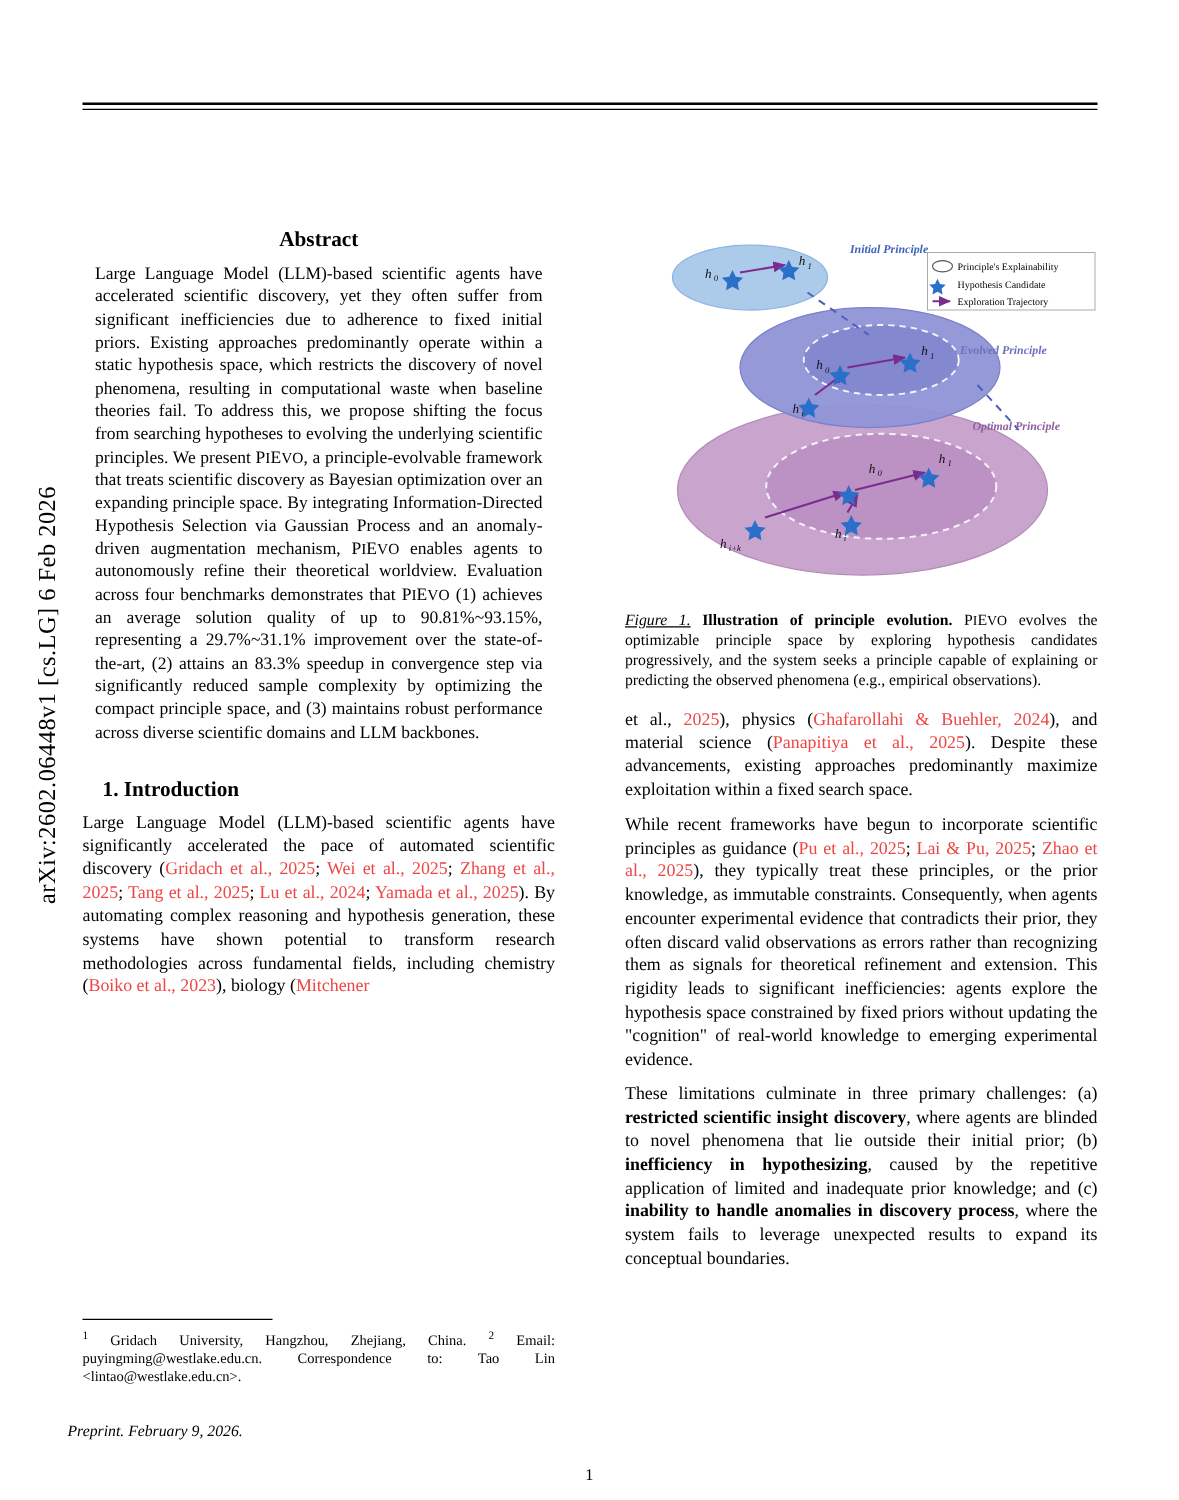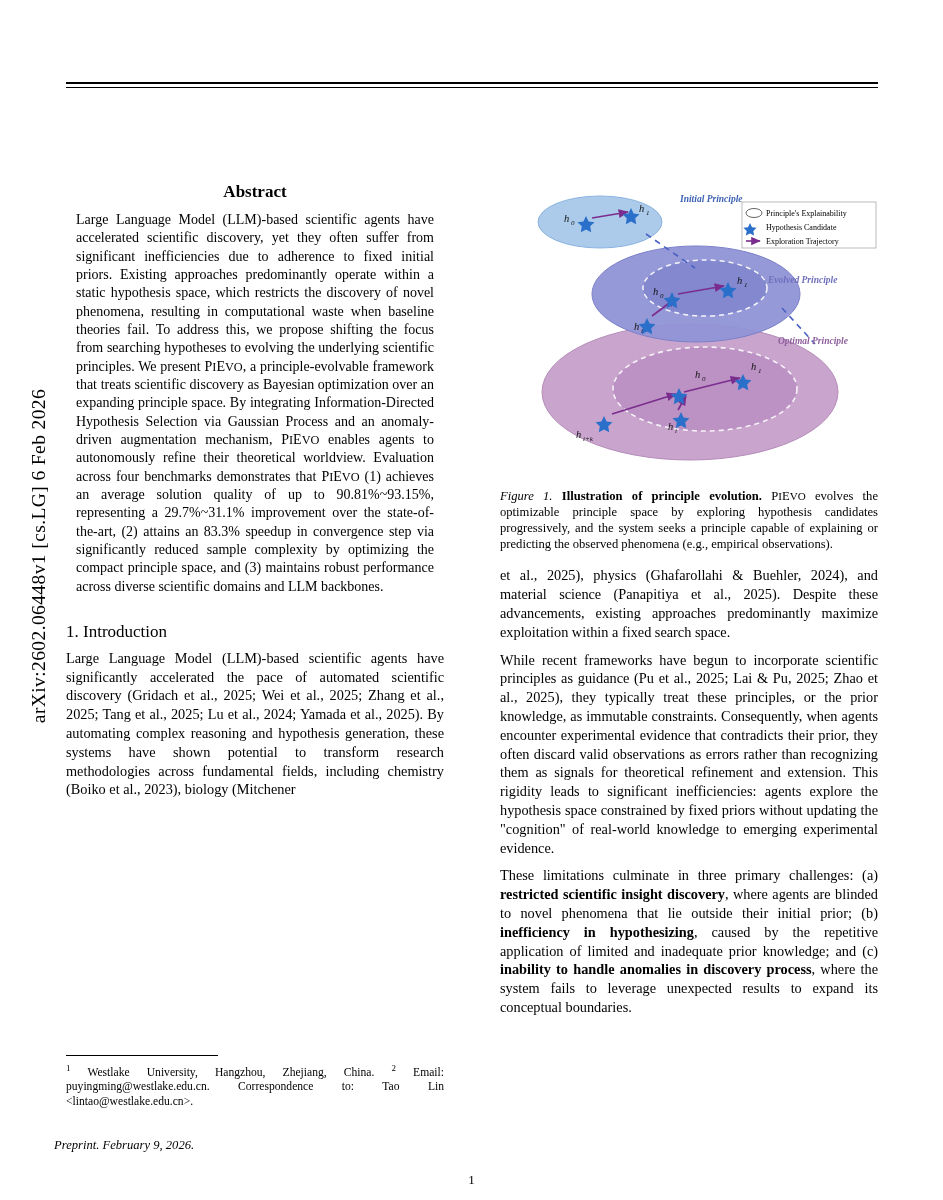--- a/index.html
+++ b/index.html
@@ -108,32 +108,32 @@
     hyphens: auto;
   }
   .sc {
     font-variant: small-caps;
   }
   .smallcaps {
     font-size: 0.88em;
   }
   .section-head {
     font-size: 17px;
-    font-weight: normal;
-    margin: 26px 0 7px 0;
+    font-weight: bold;
+    margin: 26px 0 7px 16px;
   }
   .body-par {
     font-size: 14.3px;
     line-height: 1.315;
     text-align: justify;
     margin: 0 0 9px 0;
     hyphens: auto;
   }
   .body-par.tight { margin-bottom: 0; }
-  .cite { color: #000000; }
+  .cite { color: #ef4444; }
   a.cite { text-decoration: none; }
   .ital { }
   .bold { font-weight: bold; }
 
   
   .foot-rule {
     position: absolute;
     left: 66px;
     top: 1055px;
     width: 152px;
@@ -174,21 +174,21 @@
     height: 300px;
     margin: 0 0 6px 0;
   }
   .fig-svg { display: block; }
   .fig-caption {
     font-size: 12.6px;
     line-height: 1.28;
     text-align: justify;
     margin: 2px 0 14px 0;
   }
-  .fig-caption .figlabel { font-style: italic; }
+  .fig-caption .figlabel { font-style: italic; text-decoration: underline; }
 </style>
 </head>
 <body>
 
 <div class="page">
 
   <div class="arxiv-stamp">arXiv:2602.06448v1  [cs.LG]  6 Feb 2026</div>
 
   <div class="rule-top"></div>
   <div class="rule-bottom"></div>
@@ -314,19 +314,19 @@
     </div>
 
     <div class="body-par">
       These limitations culminate in three primary challenges: (a) <span class="bold">restricted scientific insight discovery</span>, where agents are blinded to novel phenomena that lie outside their initial prior; (b) <span class="bold">inefficiency in hypothesizing</span>, caused by the repetitive application of limited and inadequate prior knowledge; and (c) <span class="bold">inability to handle anomalies in discovery process</span>, where the system fails to leverage unexpected results to expand its conceptual boundaries.
     </div>
 
   </div>
 
   <div class="foot-rule"></div>
   <div class="footnote">
-    <sup>1</sup> <span>Westlake University, Hangzhou, Zhejiang, China. </span><sup>2</sup> <span>Email: puyingming@westlake.edu.cn. Correspondence to: Tao Lin &lt;lintao@westlake.edu.cn&gt;.</span>
+    <sup>1</sup> <span>Gridach University, Hangzhou, Zhejiang, China. </span><sup>2</sup> <span>Email: puyingming@westlake.edu.cn. Correspondence to: Tao Lin &lt;lintao@westlake.edu.cn&gt;.</span>
   </div>
 
   <div class="preprint">Preprint. February 9, 2026.</div>
   <div class="pagenum">1</div>
 
 </div>
 
 </body></html>

